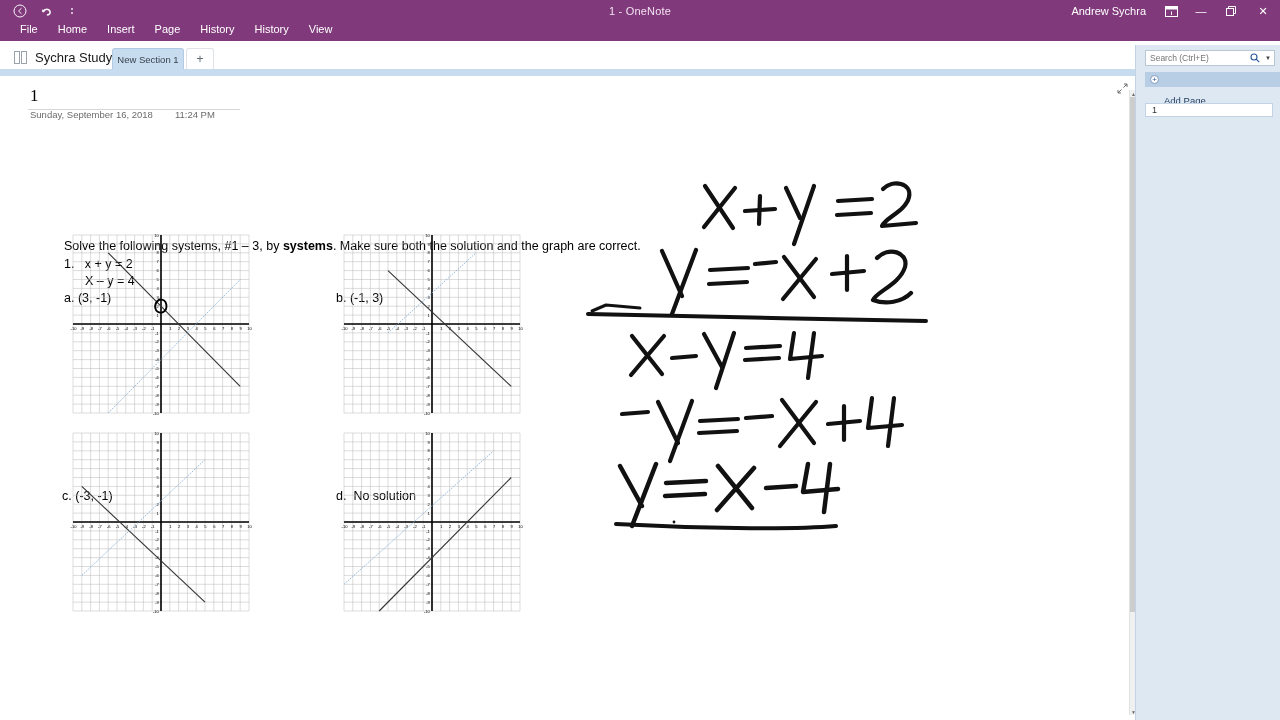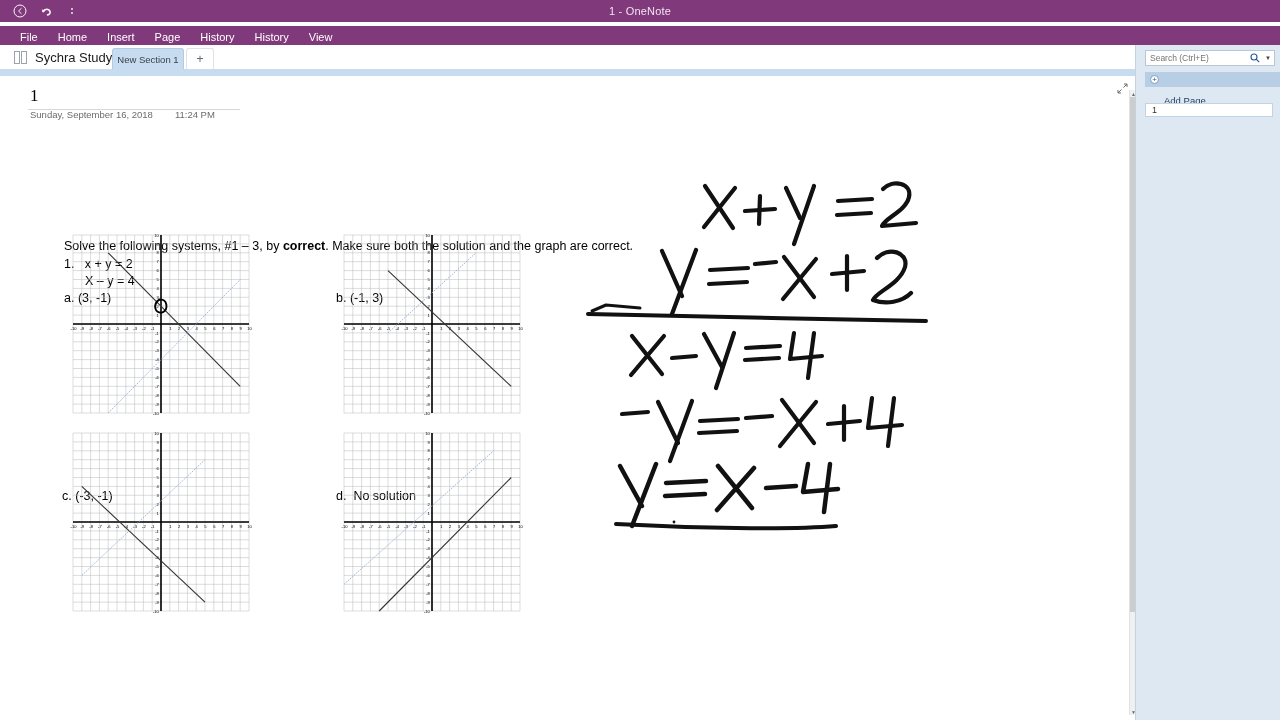--- a/index.html
+++ b/index.html
@@ -25,21 +25,21 @@
     text-align: center; font-size: 11px; line-height: 22px; color: #f3e3f1;
     letter-spacing: .2px;
   }
   .tb-right { position: absolute; right: 0; top: 0; height: 22px; display: flex; align-items: center; }
   .tb-user { font-size: 11px; color: #ffffff; padding-right: 10px; line-height: 22px; }
   .tb-btn { width: 30px; height: 22px; display: flex; align-items: center; justify-content: center; color: #fff; font-size: 11px; }
   .tb-btn.close { width: 34px; }
 
   
   .ribbon {
-    position: absolute; left: 0; top: 26px; width: 1280px; height: 23px;
+    position: absolute; left: 0; top: 18px; width: 1280px; height: 23px;
     background: #80397b;
   }
   .ribbon-tabs { display: flex; align-items: center; height: 23px; padding-left: 10px; }
   .ribbon-tab {
     color: #ffffff; font-size: 11px; line-height: 23px;
     padding: 0 10px; white-space: nowrap;
   }
 
   
   .sectionbar {
@@ -185,20 +185,38 @@
         </svg>
     </span>
     <span class="tb-icon">
       <svg width="8" height="12" viewBox="0 0 8 12">
           <circle cx="4" cy="4" r="0.9" fill="#ffffff"></circle>
           <circle cx="4" cy="8" r="0.9" fill="#ffffff"></circle>
         </svg>
     </span>
   </div>
   <div class="tb-title">1  -  OneNote</div>
+  <div class="tb-right">
+    <span class="tb-user">Andrew Sychra</span>
+    <span class="tb-btn">
+      <svg width="13" height="11" viewBox="0 0 13 11">
+          <rect x="0.5" y="0.5" width="12" height="10" fill="none" stroke="#ffffff" stroke-width="1"></rect>
+          <rect x="0.5" y="0.5" width="12" height="3" fill="#ffffff"></rect>
+          <path d="M6.5 5.5 L6.5 9" stroke="#ffffff" stroke-width="1"></path>
+        </svg>
+    </span>
+    <span class="tb-btn">—</span>
+    <span class="tb-btn">
+      <svg width="10" height="10" viewBox="0 0 10 10">
+          <rect x="0.5" y="2.5" width="7" height="7" fill="none" stroke="#ffffff" stroke-width="1"></rect>
+          <path d="M2.5 2.5 L2.5 0.5 L9.5 0.5 L9.5 7.5 L7.5 7.5" fill="none" stroke="#ffffff" stroke-width="1"></path>
+        </svg>
+    </span>
+    <span class="tb-btn close">✕</span>
+  </div>
 </div>
 
 <div class="ribbon">
   <div class="ribbon-tabs">
     <span class="ribbon-tab">File</span>
     <span class="ribbon-tab">Home</span>
     <span class="ribbon-tab">Insert</span>
     <span class="ribbon-tab">Page</span>
     <span class="ribbon-tab">History</span>
     <span class="ribbon-tab">History</span>
@@ -229,21 +247,21 @@
     <span>11:24 PM</span>
   </div>
   <div class="expand-icon">
     <svg width="11" height="11" viewBox="0 0 11 11">
         <path d="M10 1 L6.5 4.5 M10 1 L10 4 M10 1 L7 1" stroke="#6b6b6b" stroke-width="1" fill="none"></path>
         <path d="M1 10 L4.5 6.5 M1 10 L1 7 M1 10 L4 10" stroke="#6b6b6b" stroke-width="1" fill="none"></path>
       </svg>
   </div>
 
   <div class="qblock">
-    <div class="qline"><span>Solve the following systems, #1 – 3, by </span><b>correct</b><span>.  Make sure both the solution and the graph are correct.</span></div>
+    <div class="qline"><span>Solve the following systems, #1 – 3, by </span><b>systems</b><span>.  Make sure both the solution and the graph are correct.</span></div>
   </div>
   <div class="q-eq1">
     <span>1.</span>
     &nbsp;&nbsp;<span>x + y = 2</span>
   </div>
   <div class="q-eq2">X – y = 4</div>
 
   <div class="opt-label" style="left:64px; top:215px;">
     <span>a.</span>
     <span>(3, -1)</span>

